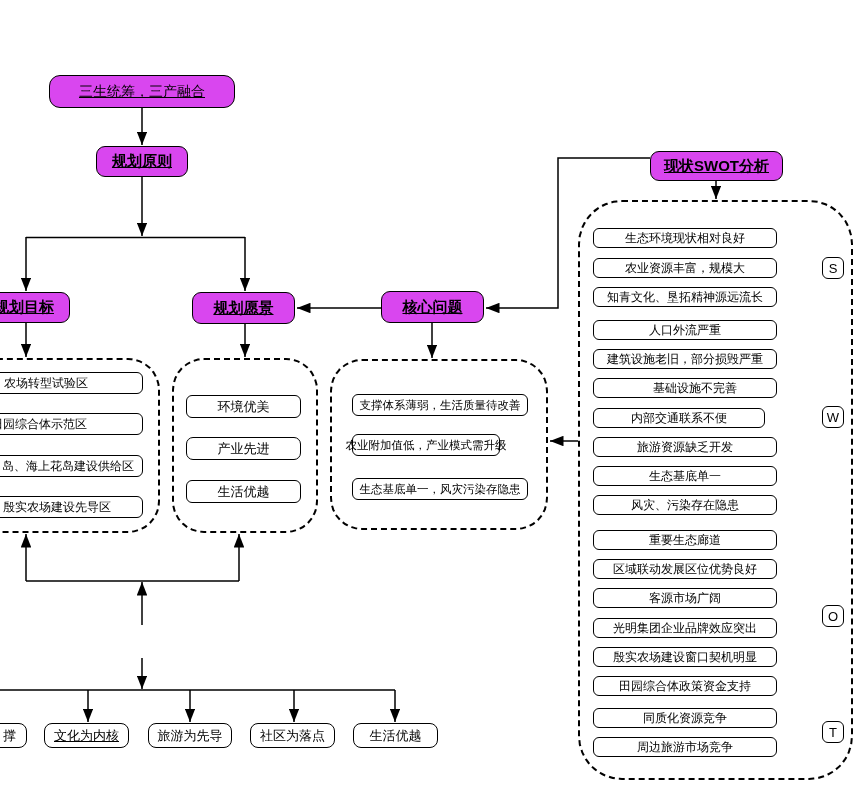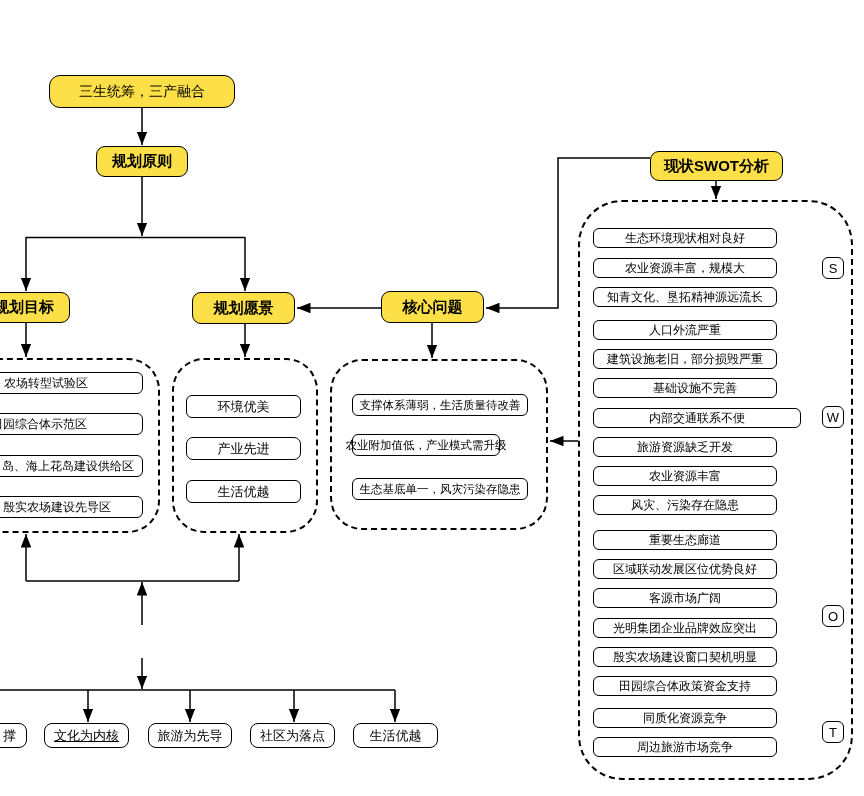--- a/index.html
+++ b/index.html
@@ -2,23 +2,23 @@
 <html><head>
 <meta charset="utf-8">
 <style>
   html,body{margin:0;padding:0;background:#ffffff;}
   .canvas{
     position:relative;width:864px;height:796px;overflow:hidden;
     font-family:"Liberation Sans","DejaVu Sans",sans-serif;color:#000;background:#fff;
   }
   .canvas svg{position:absolute;left:0;top:0;}
   .node{
-    position:absolute;background:#fde047;border:1.6px solid #000;border-radius:9px;
+    position:absolute;background:#d946ef;border:1.6px solid #000;border-radius:9px;
     display:flex;align-items:center;justify-content:center;
-    font-size:15px;font-weight:bold;white-space:nowrap;box-sizing:border-box;z-index:3;
+    font-size:15px;font-weight:bold;white-space:nowrap;box-sizing:border-box;z-index:3;text-decoration:underline;
   }
   .node.plain{font-weight:normal;font-size:14px;border-radius:11px;}
   .grp{
     position:absolute;border:2px dashed #000;border-radius:32px;background:#fff;
     box-sizing:border-box;z-index:1;
   }
   .grp.big{border-radius:44px;}
   .item{
     position:absolute;background:#fff;border:1.2px solid #000;border-radius:6px;
     display:flex;align-items:center;justify-content:center;
@@ -137,23 +137,23 @@
   <div class="item small" style="left:352px;top:434px;width:148px;height:22px;text-align:center;">农业附加值低，产业模式需升级</div>
   <div class="item small" style="left:352px;top:478px;width:176px;height:22px;">生态基底单一，风灾污染存隐患</div>
 
   <div class="item" style="left:593px;top:228px;width:184px;height:20px;">生态环境现状相对良好</div>
   <div class="item" style="left:593px;top:258px;width:184px;height:20px;">农业资源丰富，规模大</div>
   <div class="item" style="left:593px;top:287px;width:184px;height:20px;">知青文化、垦拓精神源远流长</div>
 
   <div class="item" style="left:593px;top:320px;width:184px;height:20px;">人口外流严重</div>
   <div class="item" style="left:593px;top:349px;width:184px;height:20px;">建筑设施老旧，部分损毁严重</div>
   <div class="item" style="left:593px;top:378px;width:184px;height:20px;padding-left:20px;">基础设施不完善</div>
-  <div class="item" style="left:593px;top:408px;width:208px;height:20px;">内部交通联系不便</div>
+  <div class="item" style="left:593px;top:408px;width:172px;height:20px;">内部交通联系不便</div>
   <div class="item" style="left:593px;top:437px;width:184px;height:20px;">旅游资源缺乏开发</div>
-  <div class="item" style="left:593px;top:466px;width:184px;height:20px;">农业资源丰富</div>
+  <div class="item" style="left:593px;top:466px;width:184px;height:20px;">生态基底单一</div>
   <div class="item" style="left:593px;top:495px;width:184px;height:20px;">风灾、污染存在隐患</div>
 
   <div class="item" style="left:593px;top:530px;width:184px;height:20px;">重要生态廊道</div>
   <div class="item" style="left:593px;top:559px;width:184px;height:20px;">区域联动发展区位优势良好</div>
   <div class="item" style="left:593px;top:588px;width:184px;height:20px;">客源市场广阔</div>
   <div class="item" style="left:593px;top:618px;width:184px;height:20px;">光明集团企业品牌效应突出</div>
   <div class="item" style="left:593px;top:647px;width:184px;height:20px;">殷实农场建设窗口契机明显</div>
   <div class="item" style="left:593px;top:676px;width:184px;height:20px;">田园综合体政策资金支持</div>
 
   <div class="item" style="left:593px;top:708px;width:184px;height:20px;">同质化资源竞争</div>

